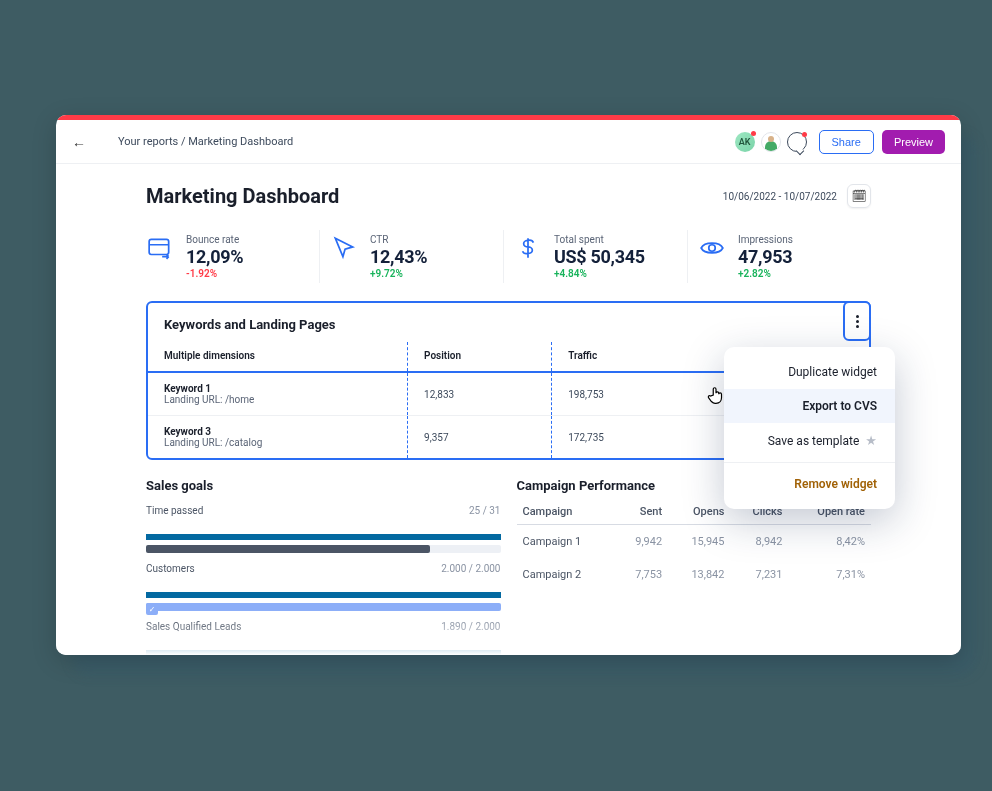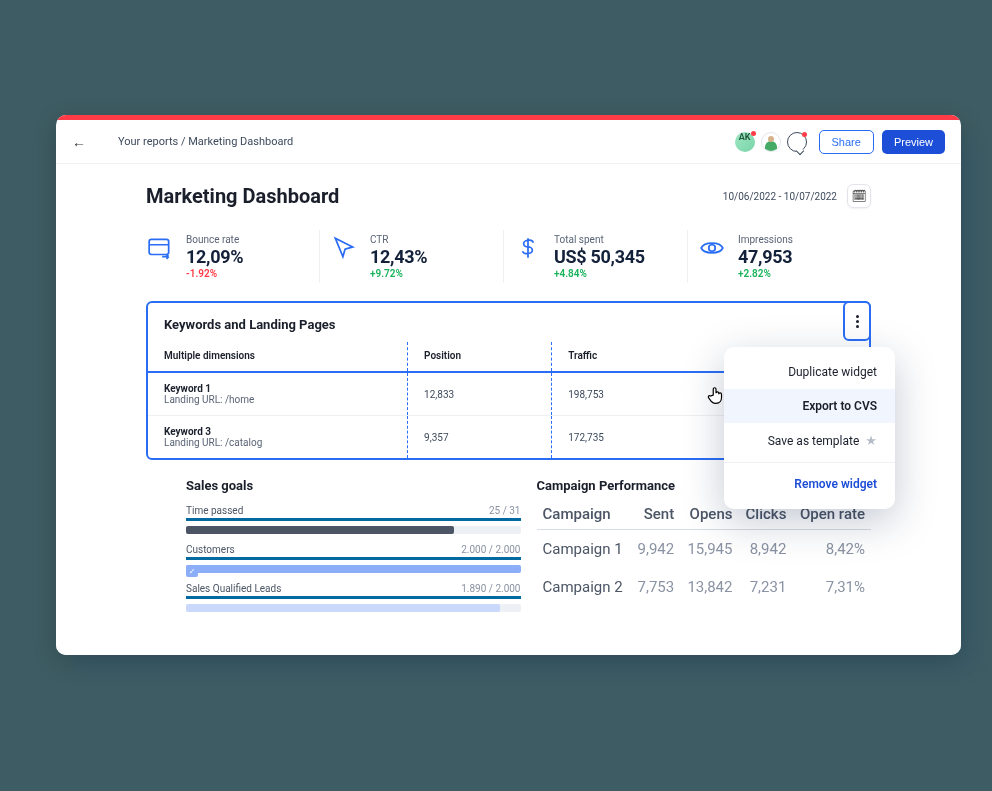--- a/index.html
+++ b/index.html
@@ -20,32 +20,32 @@
 
   
   .header {
     height: 44px; display: flex; align-items: center; padding: 0 16px;
     border-bottom: 1px solid #eef0f3; font-size: 11px; color: #3d4a5c;
   }
   .back { width: 20px; color: #333; font-size: 14px; cursor: pointer; }
   .breadcrumb { margin-left: 26px; }
   .breadcrumb .muted { color: #3d4a5c; }
   .header-spacer { flex: 1; }
-  .avatar { width: 20px; height: 20px; border-radius: 50%; margin-right: 6px; display: inline-flex; align-items: flex-start; justify-content: center; font-size: 9px; font-weight: 600; }
+  .avatar { width: 20px; height: 20px; border-radius: 50%; margin-right: 6px; display: inline-flex; align-items: center; justify-content: center; font-size: 9px; font-weight: 600; }
   .avatar.ak { background: linear-gradient(135deg,#9de7c2,#7ad3a8); color:#21543b; }
   .avatar.ph { background: #fff; border:1px solid #e2e5ea; position:relative; overflow:hidden; }
   .avatar.ph::before { content:""; position:absolute; bottom:-2px; left:3px; width:12px; height:12px; background:#4a6; border-radius:50% 50% 0 0; }
   .avatar.ph::after { content:""; position:absolute; top:3px; left:6px; width:6px; height:6px; background:#d8b28a; border-radius:50%; }
   .dot-red { position:relative; }
   .dot-red::after { content:""; position:absolute; top:-1px; right:-1px; width:5px; height:5px; background:#ff3b47; border-radius:50%; }
   .comment-icon { width:20px; height:20px; border-radius:50%; border:1.5px solid #3d4a5c; margin-right:12px; position:relative; cursor:pointer; }
   .comment-icon::before { content:""; position:absolute; bottom:-3px; right:3px; width:5px; height:5px; background:#fff; border-bottom:1.5px solid #3d4a5c; border-right:1.5px solid #3d4a5c; transform:rotate(45deg); }
   .btn { height:24px; padding:0 12px; border-radius:5px; font-size:11px; font-weight:500; display:inline-flex; align-items:center; cursor:pointer; border:none; }
   .btn.outline { border:1px solid #2a6df4; color:#2a6df4; background:#fff; margin-right:8px; }
-  .btn.primary { background:#1d4ed8; color:#fff; }
+  .btn.primary { background:#a21caf; color:#fff; }
 
   
   .content { padding: 20px 90px 0 90px; }
   .title-row { display:flex; align-items:center; margin-bottom: 22px; }
   .page-title { font-size:20px; font-weight:700; color:#1a1f2b; flex:1; }
   .date-range { font-size:10px; color:#3d4a5c; margin-right:10px; }
   .date-btn { width:24px; height:24px; border:1px solid #e2e5ea; border-radius:6px; display:flex; align-items:center; justify-content:center; cursor:pointer; font-size:12px; box-shadow:0 1px 2px rgba(0,0,0,0.06); }
 
   
   .kpis { display:flex; gap:0; margin-bottom:18px; }
@@ -76,46 +76,46 @@
   .wtable .kw { font-weight:700; color:#1a1f2b; }
   .wtable .lu { color:#5a6476; font-weight:400; }
 
   
   .menu {
     position:absolute; top:44px; right:-26px; width:171px; background:#fff; border-radius:10px;
     box-shadow:0 12px 40px rgba(20,40,80,0.25); padding:8px 0; z-index:20;
   }
   .menu-item { padding:10px 18px; font-size:12px; color:#1a1f2b; text-align:right; cursor:pointer; display:flex; justify-content:flex-end; align-items:center; gap:6px; }
   .menu-item.hover { background:#f1f5fd; font-weight:600; }
-  .menu-item.danger { color:#1d4ed8; font-weight:600;padding-left:44px; }
+  .menu-item.danger { color:#a16207; font-weight:600;padding-left:44px; }
   .menu hr { border:none; border-top:1px solid #eef0f3; margin:4px 0; }
   .star { color:#b7bdc8; font-size:13px; }
 
   .cursor-hand {
     position:absolute; top:82px; right:142px; width:22px; height:22px; z-index:25;
   }
   .cursor-hand svg { width:22px; height:22px; }
 
   
-  .lower { display:flex; gap:16px;margin-left:40px; }
+  .lower { display:flex; gap:16px; }
   .panel { flex:1; }
   .panel h3 { font-size:13px; font-weight:700; color:#1a1f2b; margin-bottom:12px; }
 
   .goal-row { margin-bottom:10px; }
-  .goal-top { display:flex; font-size:10px; color:#8a93a3; border-bottom:3px solid #0369a1; padding-bottom:2px; margin-bottom:5px; }
+  .goal-top { display:flex; font-size:10px; color:#8a93a3; border-bottom:6px solid #0369a1; padding-bottom:18px; margin-bottom:5px; }
   .goal-top .gname { flex:1; color:#4b5565; }
   .goal-top .gval { }
   .gbar { height:8px; background:#edf0f5; border-radius:2px; position:relative; }
   .gbar > span { position:absolute; left:0; top:0; bottom:0; border-radius:2px; }
   .gbar.grey > span { background:#4b5565; }
   .gbar.blue > span { background:#8caef8; }
   .gbar.lblue > span { background:#c9d8fb; }
   .gcheck { position:absolute; right:-14px; top:-2px; width:12px; height:12px; background:#8caef8; border-radius:50%; display:flex; align-items:center; justify-content:center; color:#fff; font-size:8px; }
 
-  .ctable { width:100%; font-size:15px; color:#8a93a3; border-collapse:collapse; }
+  .ctable { width:100%; font-size:11px; color:#8a93a3; border-collapse:collapse; }
   .ctable th { text-align:left; font-weight:500; color:#4b5565; padding:0 6px 6px 6px; border-bottom:1px solid #d7dbe3; }
   .ctable td { padding:10px 6px; }
   .ctable td:first-child { color:#4b5565; }
   .ctable td:not(:first-child), .ctable th:not(:first-child) { text-align:right; }
 
   
   .fade { position:absolute; left:0; right:0; bottom:0; height:36px; background:linear-gradient(to bottom, rgba(255,255,255,0), #fff); pointer-events:none; }
 </style>
 </head>
 <body>

